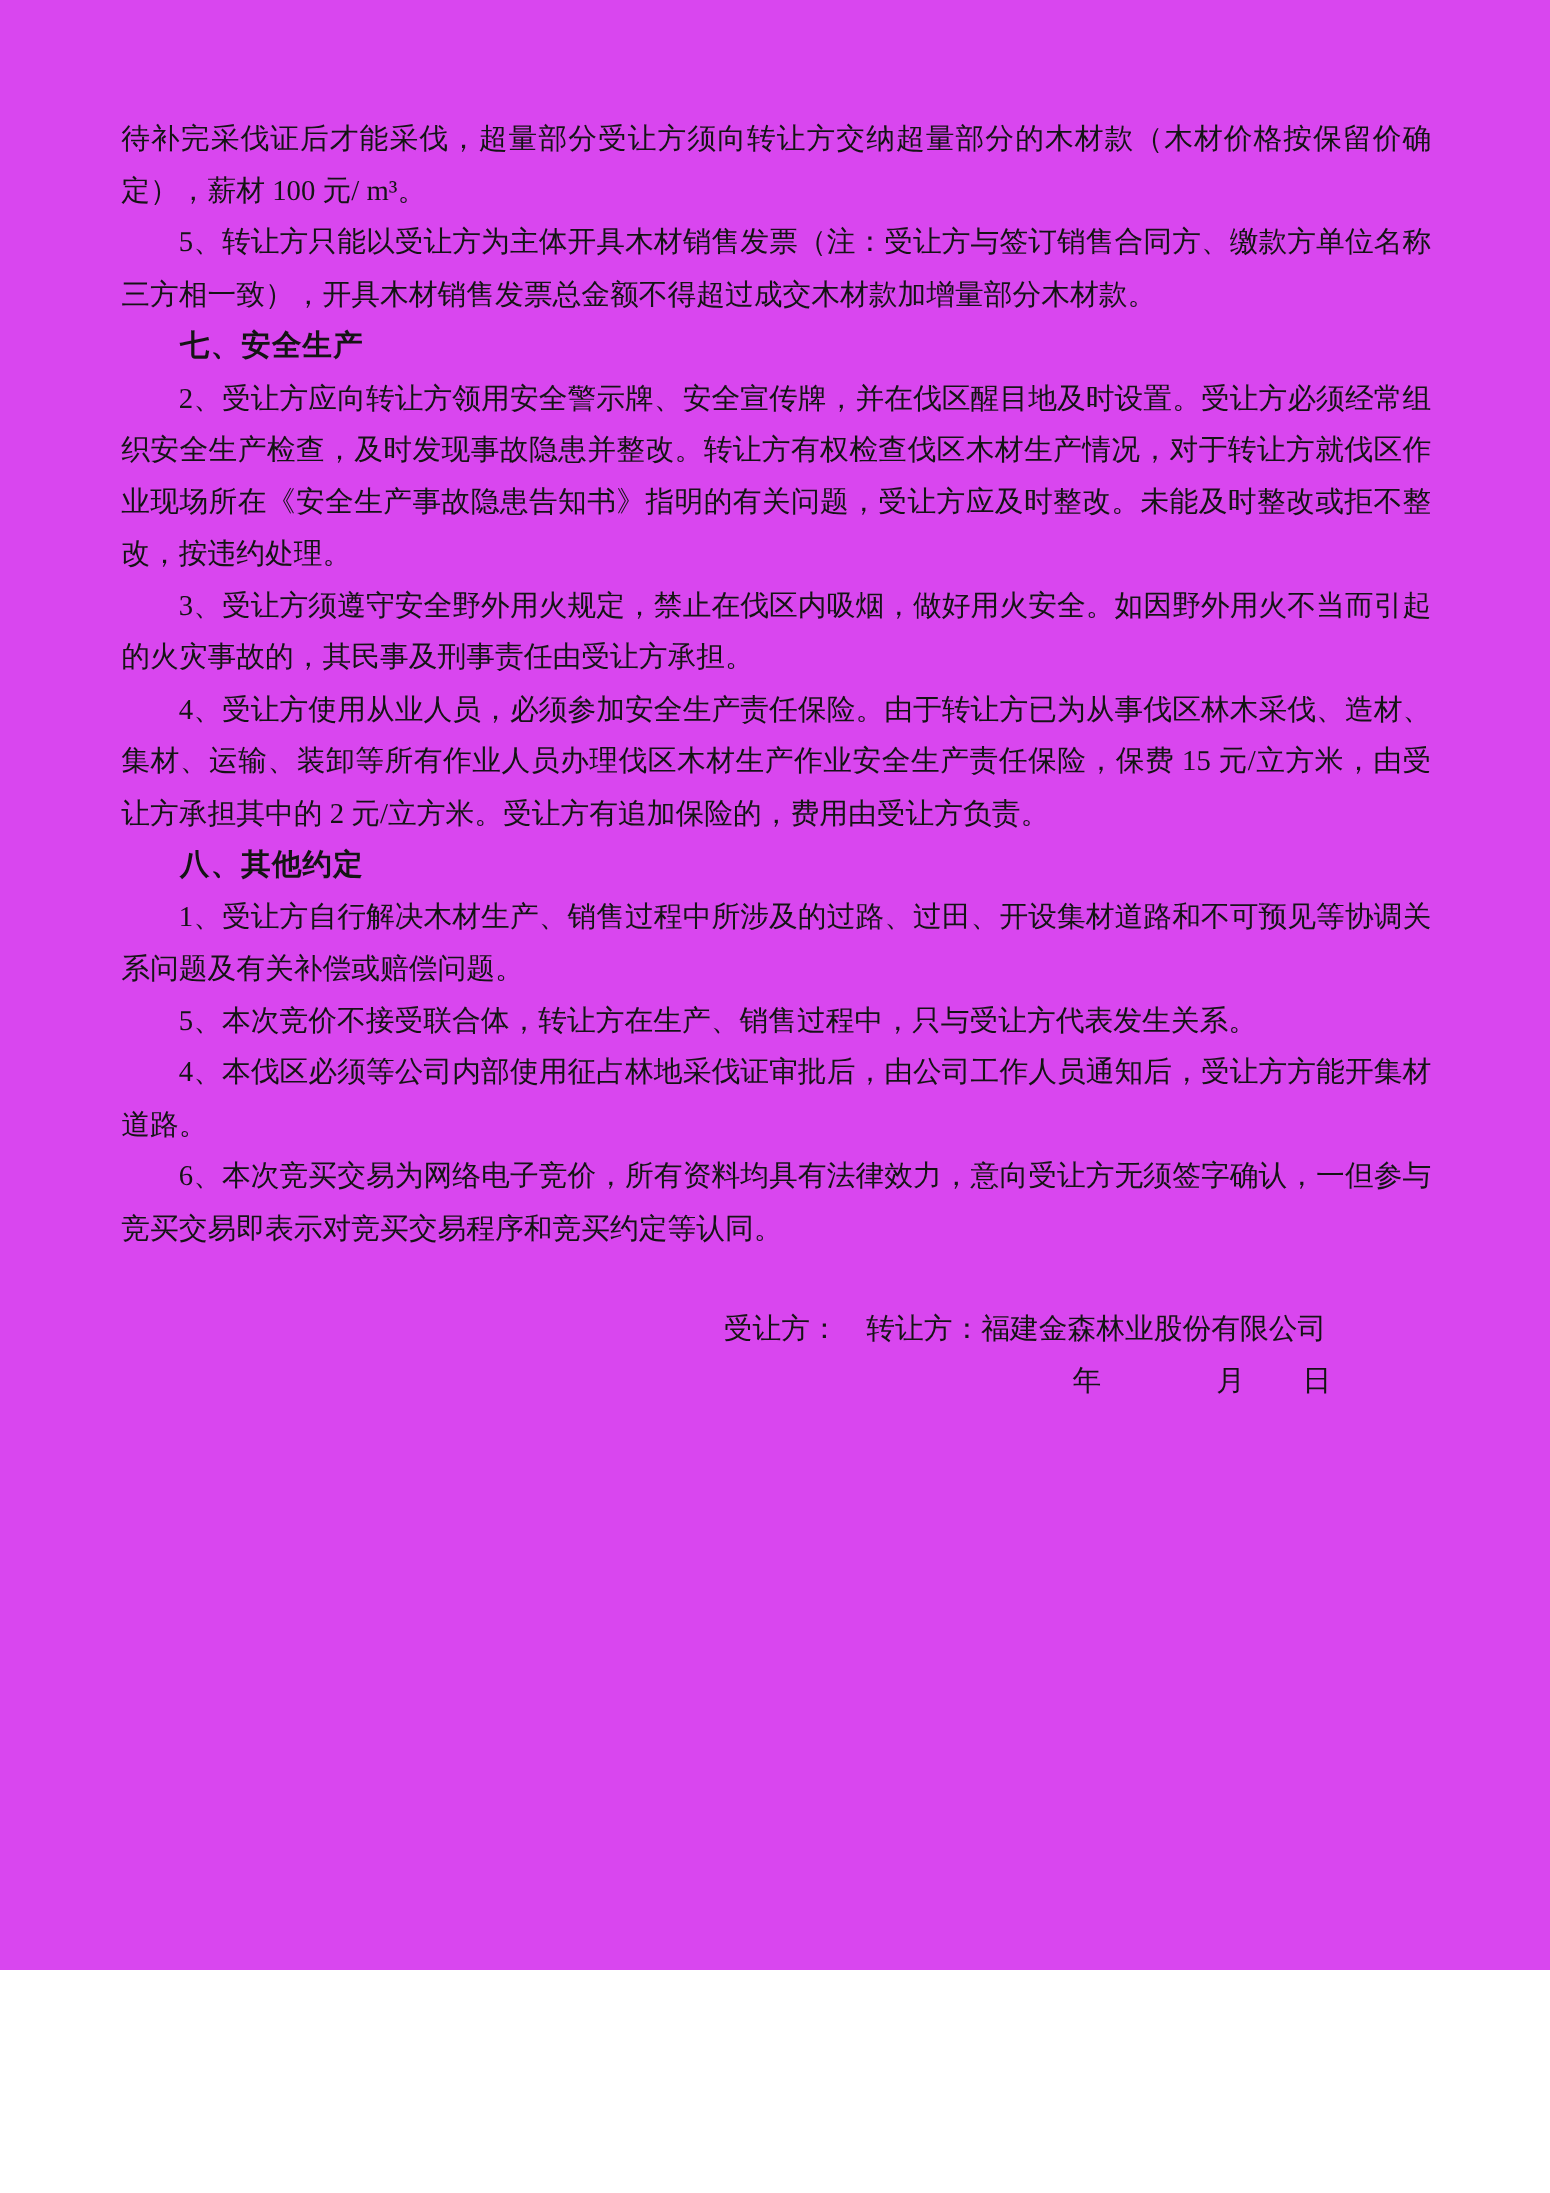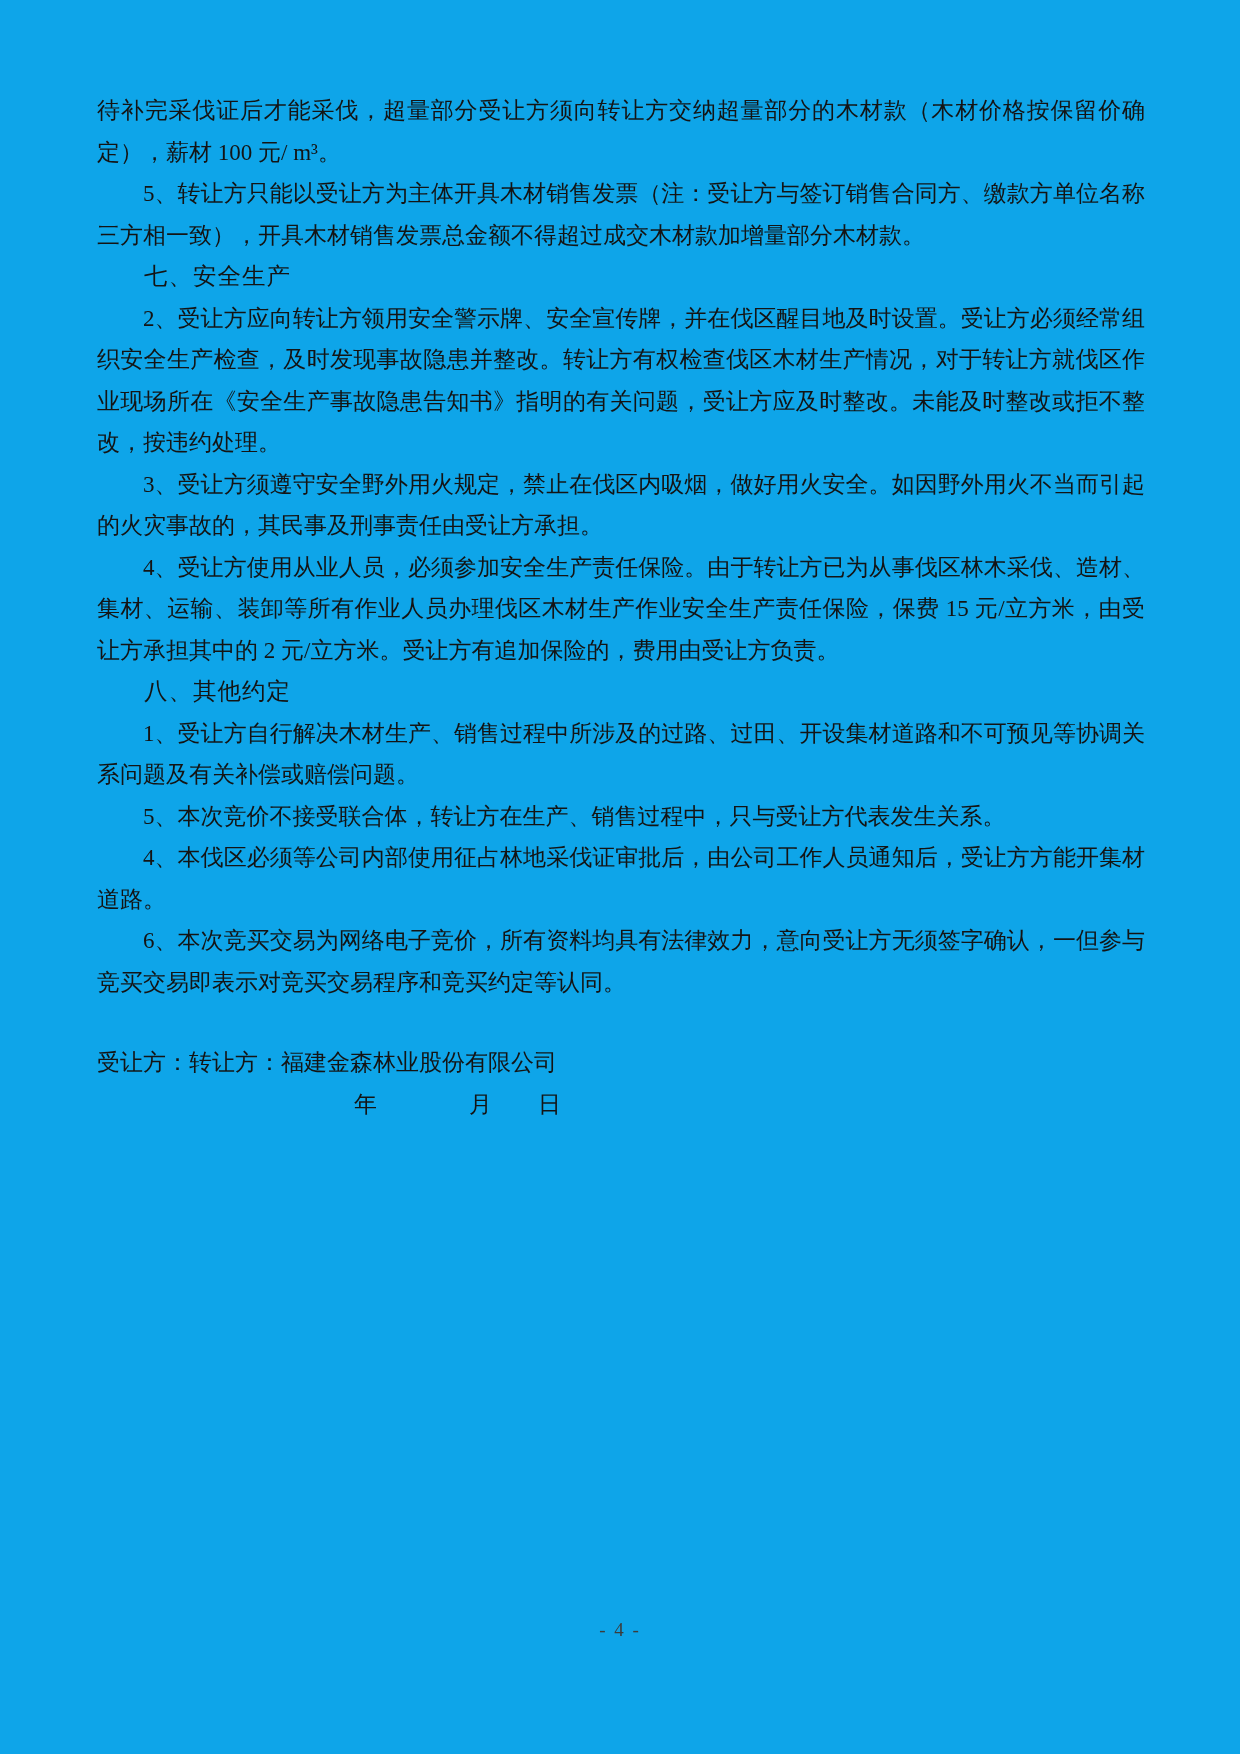--- a/index.html
+++ b/index.html
@@ -3,23 +3,23 @@
 <meta charset="utf-8">
 <style>
   html, body {
     margin: 0;
     padding: 0;
     background: #ffffff;
   }
   .page {
     position: relative;
     width: 1240px;
-    height: 1754px;
+    height: 1576px;
     margin: 0 auto;
-    background: #0ea5e9;
+    background: #d946ef;
     box-sizing: border-box;
     padding: 90px 95px 0 97px;
     font-family: "Liberation Serif", "DejaVu Serif", serif;
     color: #141414;
     font-size: 23px;
     line-height: 41.5px;
     overflow: hidden;
   }
   .doc-body {
     text-align: justify;
@@ -28,33 +28,34 @@
   p.para {
     margin: 0;
     text-indent: 2em;
   }
   p.para.cont {
     text-indent: 0;
   }
   h2.heading {
     margin: 0;
     font-family: "Liberation Sans", "DejaVu Sans", sans-serif;
-    font-weight: 400;
+    font-weight: 700;
     font-size: 23.5px;
     line-height: 41.5px;
     text-indent: 2em;
     text-align: left;
     letter-spacing: 1px;
   }
   .signature-row {
     display: flex;
-    justify-content: flex-start;
+    justify-content: flex-end;
     align-items: flex-start;
     margin-top: 39px;
     text-align: left;
+    gap: 22px;
   }
   .sig-left {
     white-space: nowrap;
   }
   .sig-right {
     width: 452px;
     white-space: nowrap;
   }
   .sig-date {
     padding-left: 165px;

